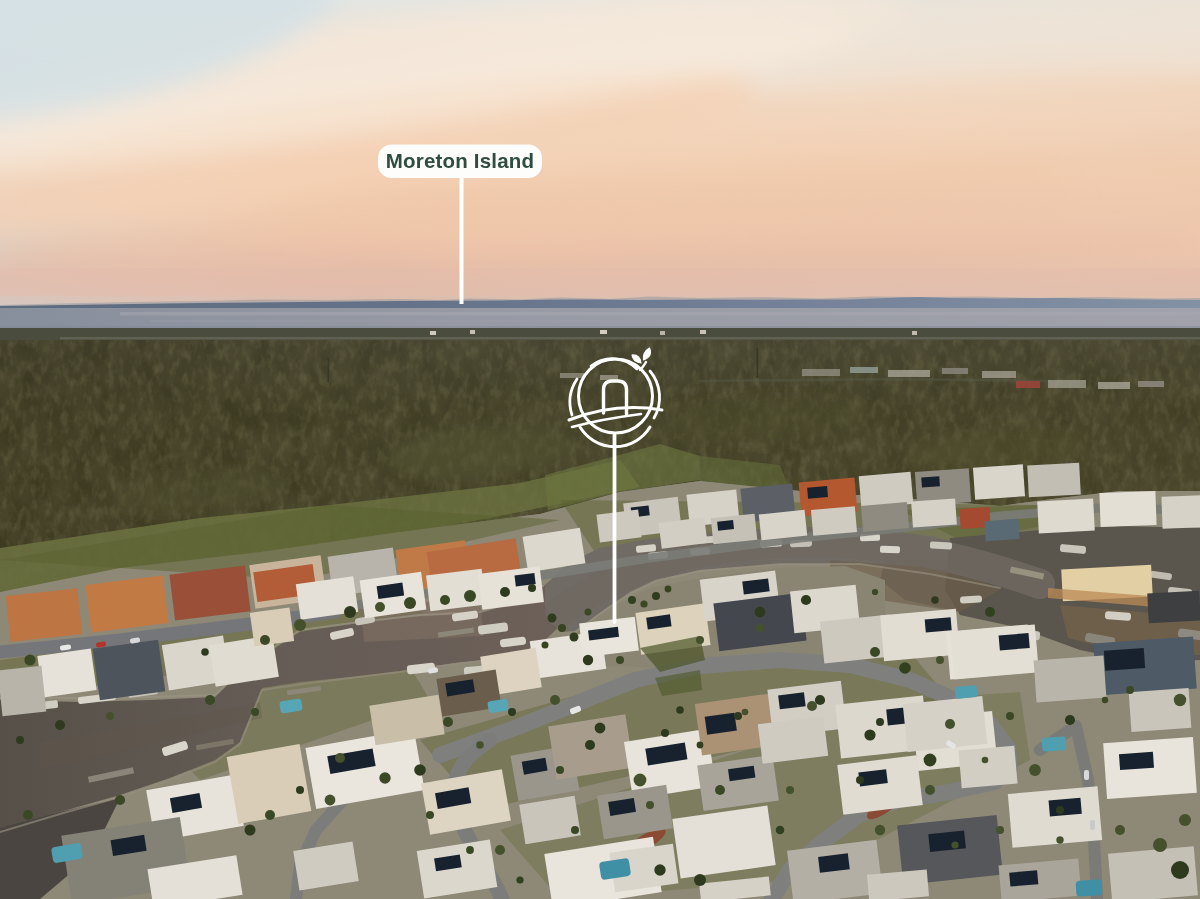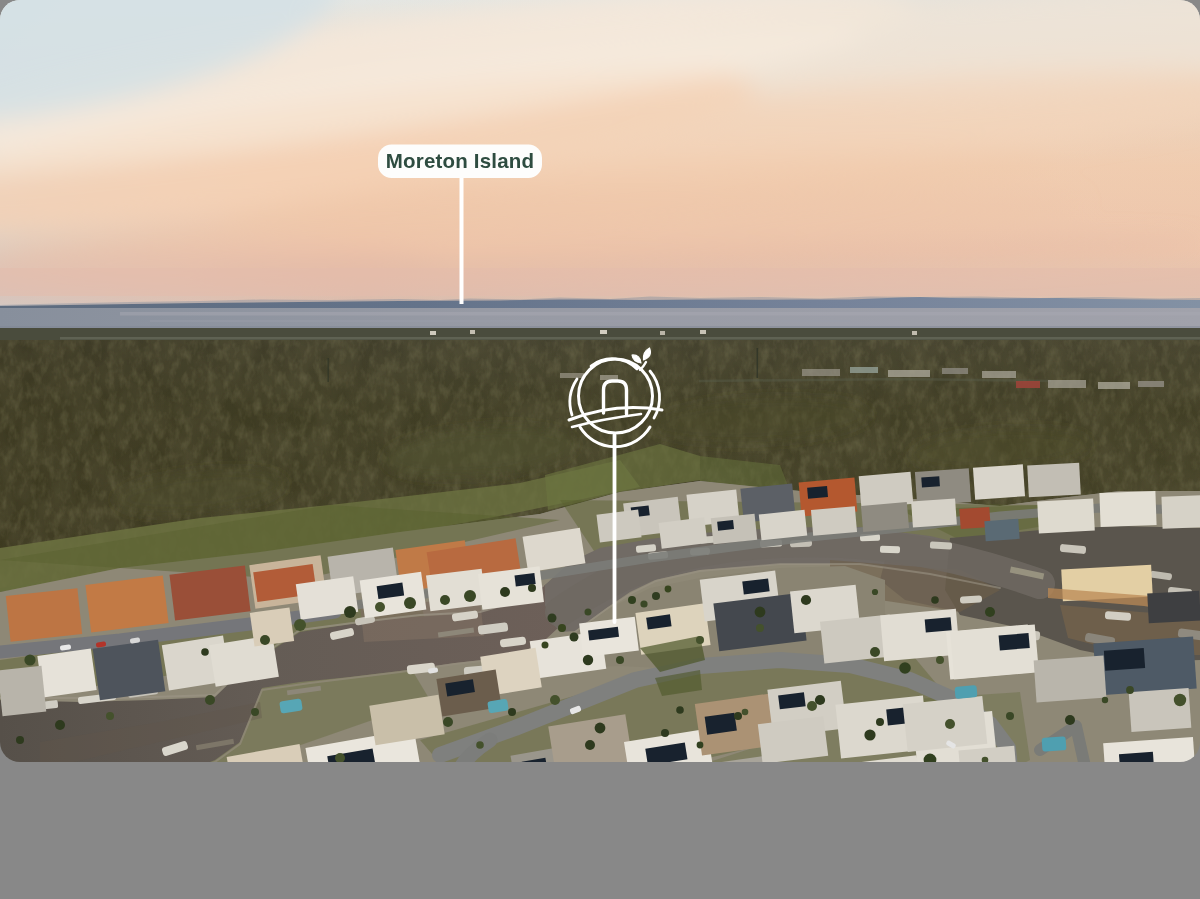--- a/index.html
+++ b/index.html
@@ -1,17 +1,17 @@
 <!DOCTYPE html>
 <html><head>
 <meta charset="utf-8">
 <title>Aerial Estate</title>
 <style>
 html,body{margin:0;padding:0;background:#888;}
-#scene{width:1200px;height:762px;position:relative;overflow:hidden;font-family:"Liberation Sans",sans-serif;border-radius:20px;}
+#scene{width:1200px;height:899px;position:relative;overflow:hidden;font-family:"Liberation Sans",sans-serif;}
 </style>
 </head>
 <body>
 
 <div id="scene">
 <svg width="1200" height="899" viewBox="0 0 1200 899">
 <defs>
 <linearGradient id="sky" x1="0" y1="0" x2="0" y2="1">
  <stop offset="0" stop-color="#e3e6e3"></stop>
  <stop offset="0.22" stop-color="#eedcca"></stop>

